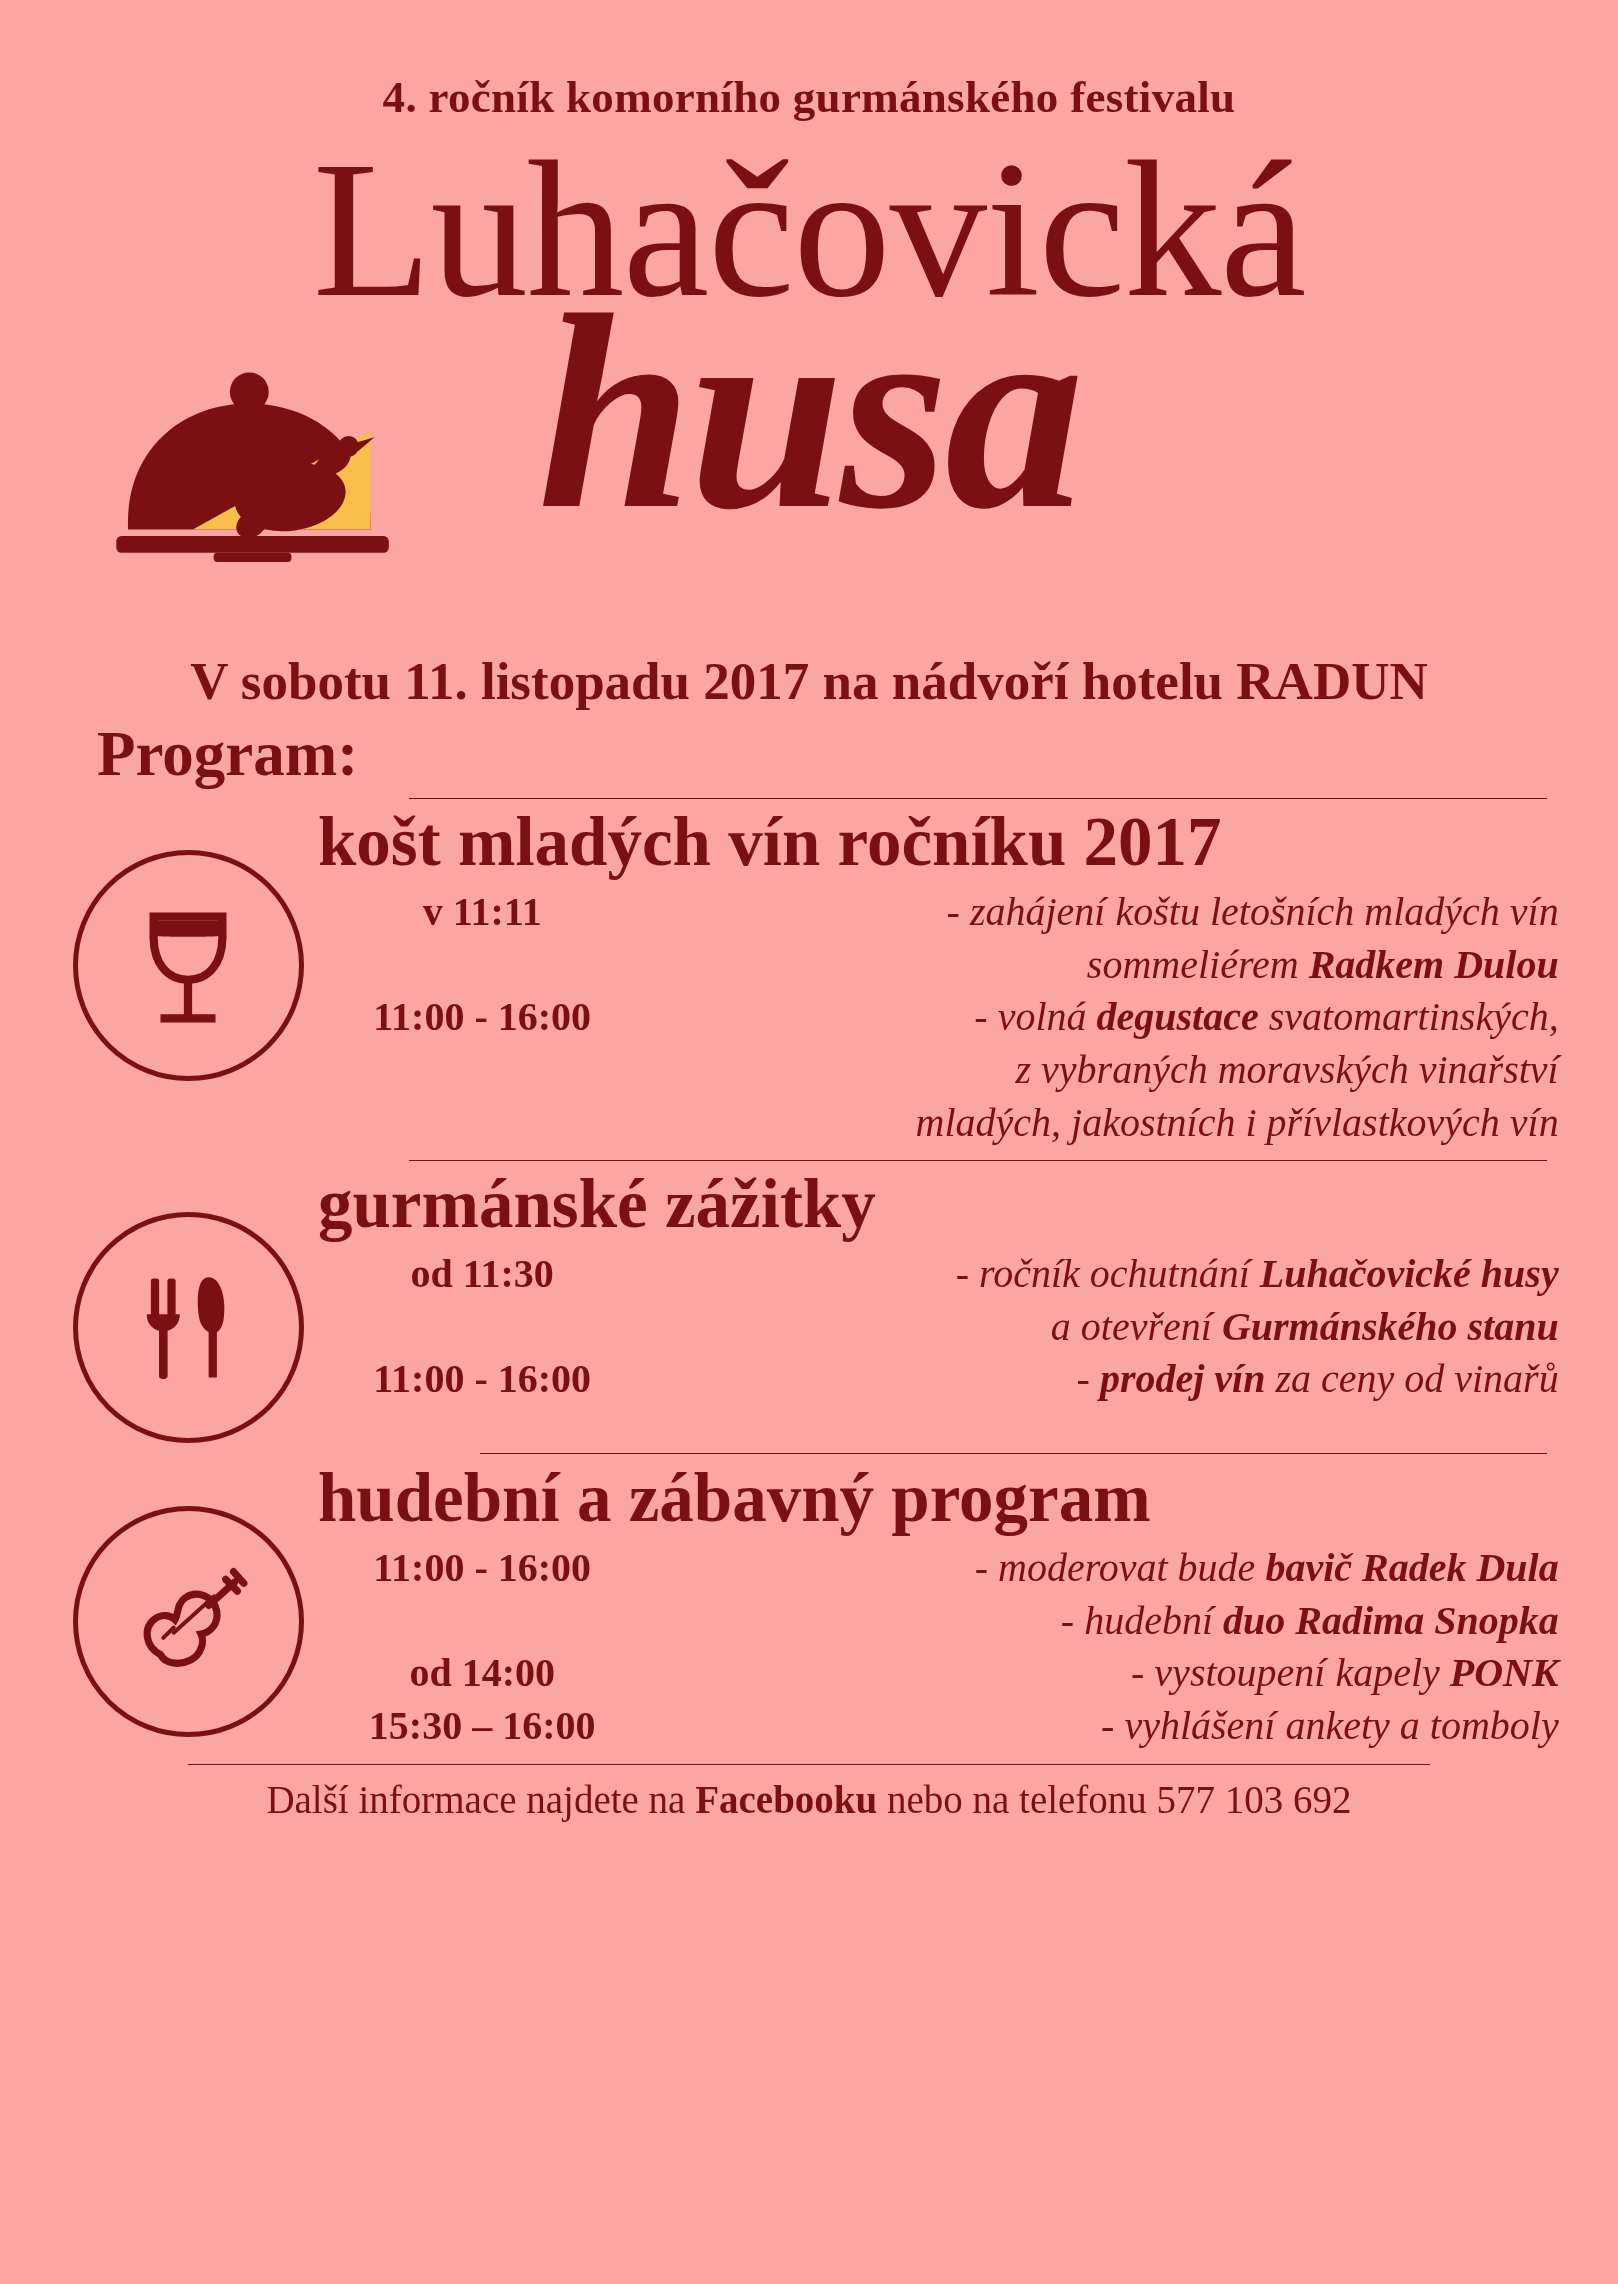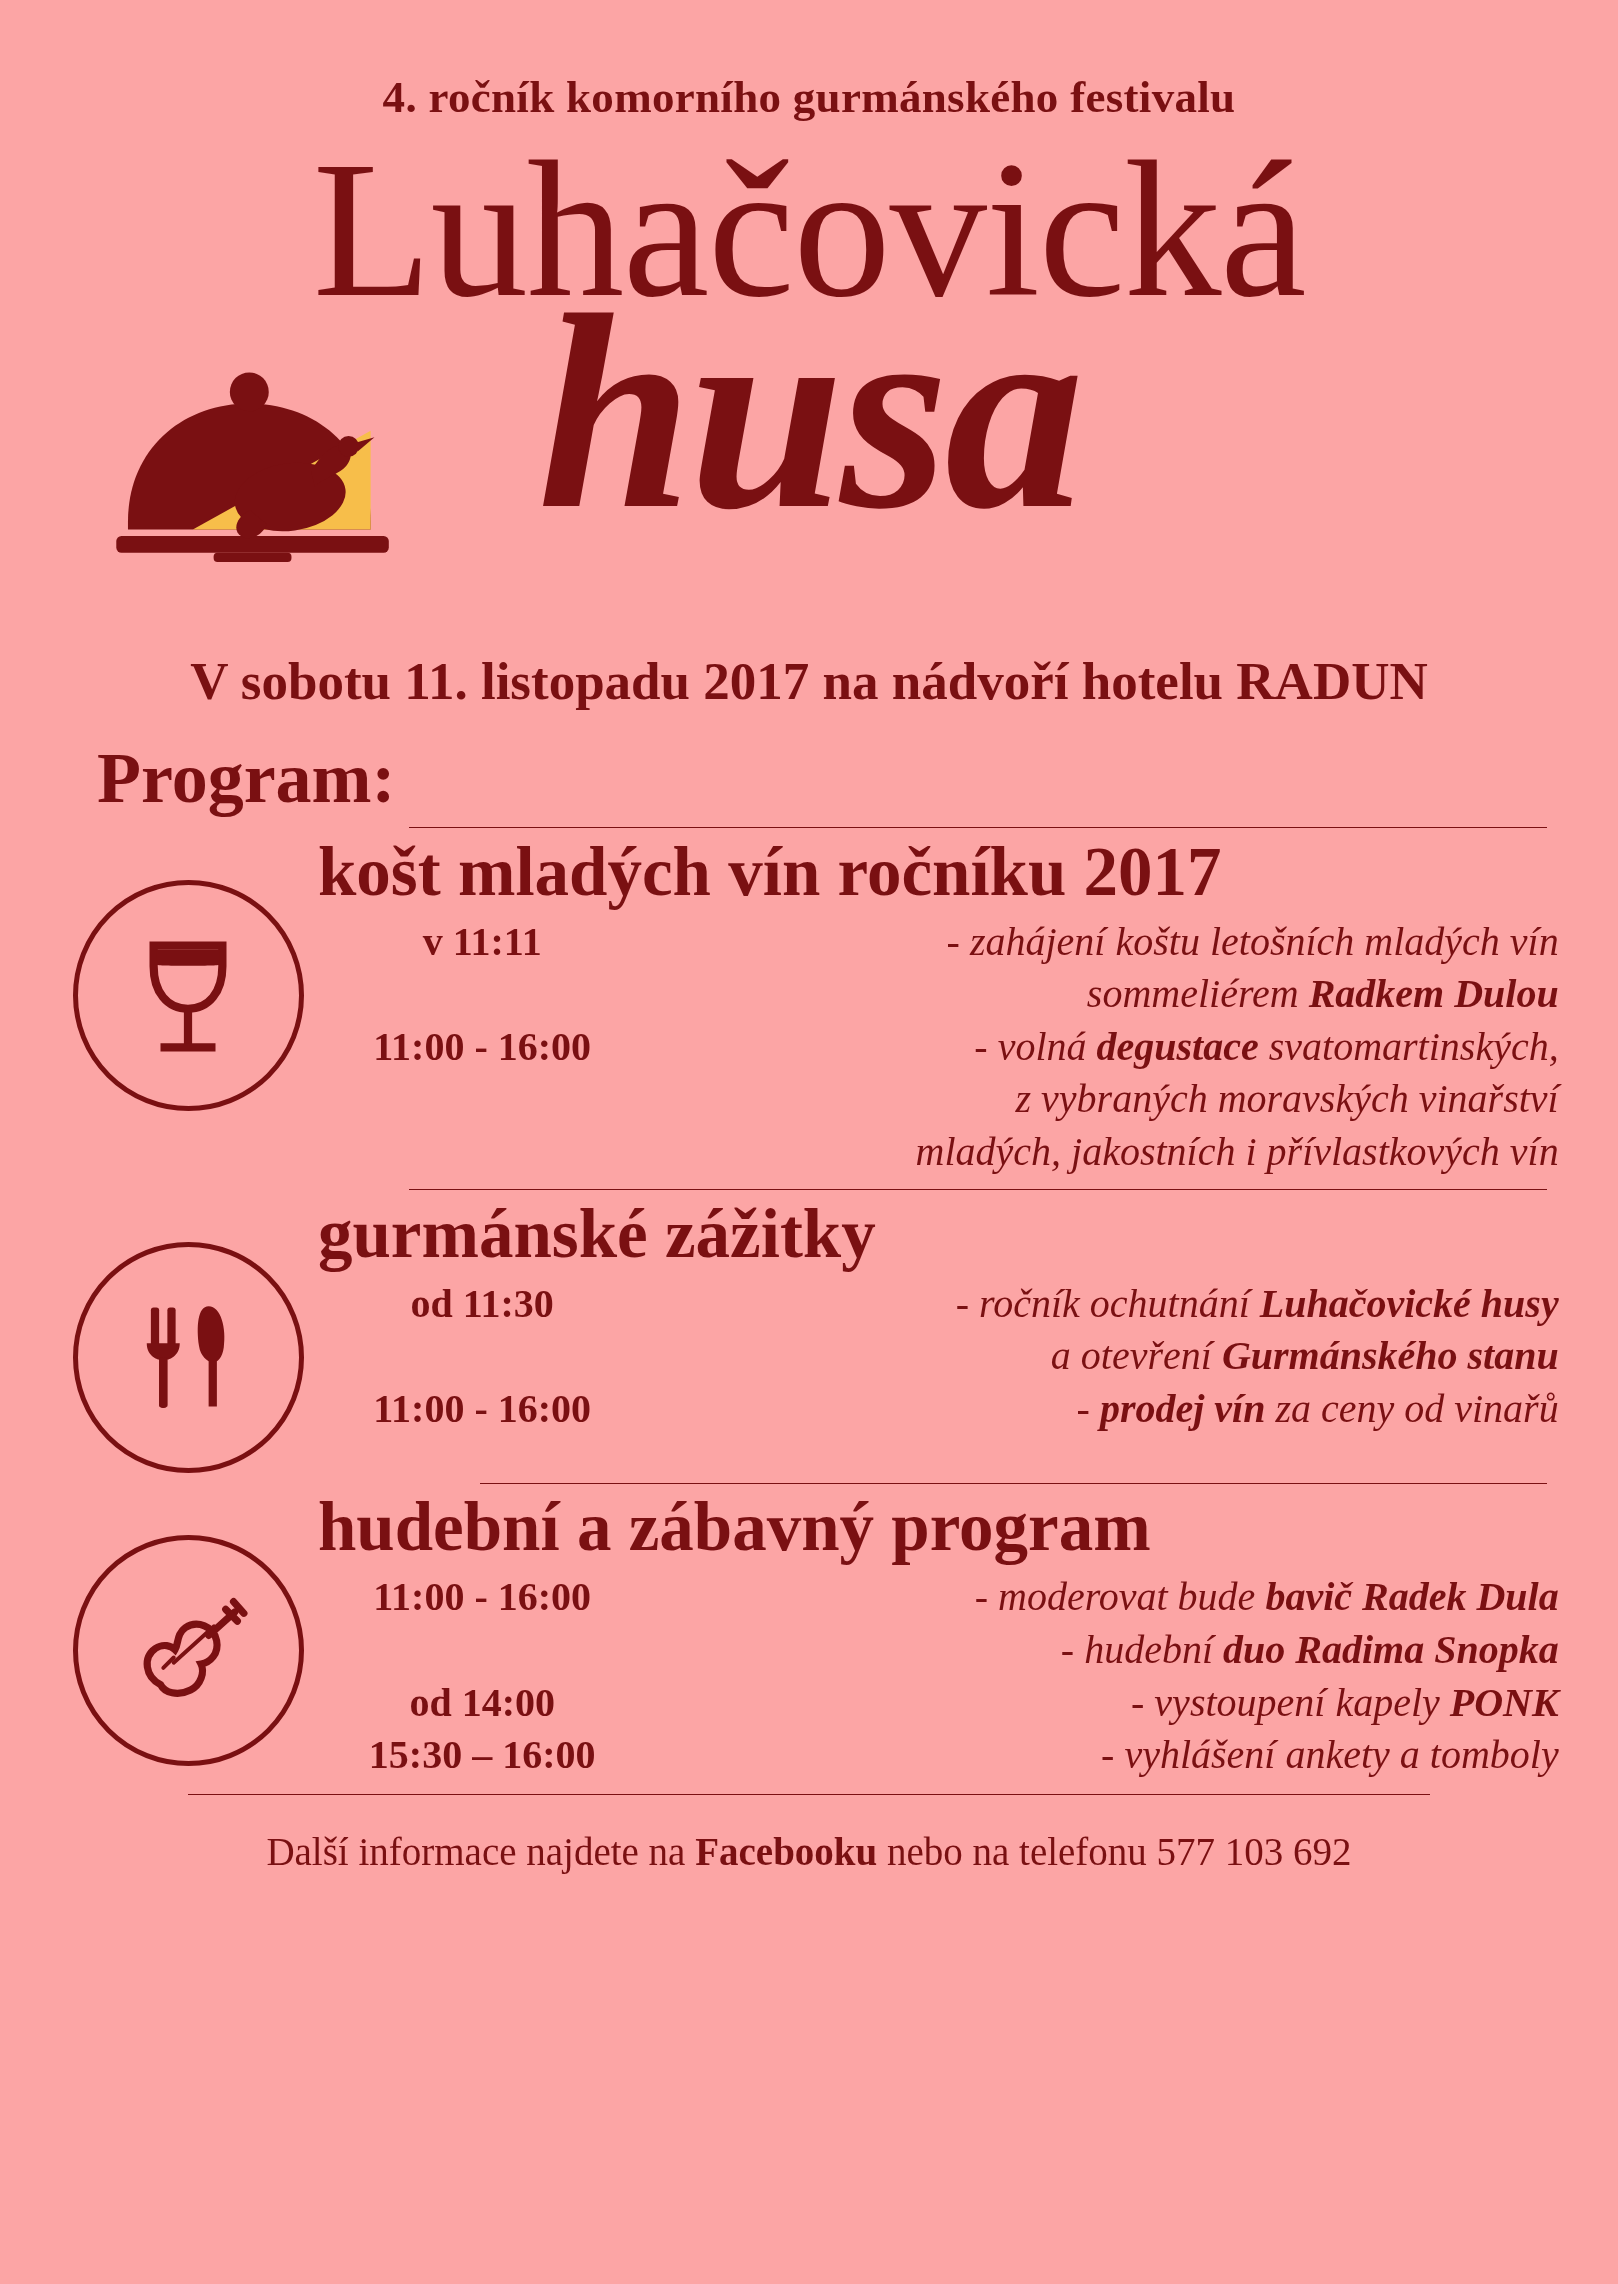--- a/index.html
+++ b/index.html
@@ -72,23 +72,23 @@
 
   .subtitle {
     text-align: center;
     font-size: 53px;
     font-weight: bold;
     margin-top: -6.5px;
     letter-spacing: 0px;
   }
 
   .program-head {
-    font-size: 72px;
-    font-weight: bold;
-    margin: 30px 0 0 97px;
+    font-size: 63px;
+    font-weight: bold;
+    margin: 10px 0 0 97px;
     line-height: 1.05;
   }
 
   
   .content {
     margin: 0 71px 0 71px;
   }
   .rule {
     border: none;
     border-top: 1.9px solid #7A1012;
@@ -152,21 +152,21 @@
   td.desc {
     text-align: right;
     font-style: italic;
   }
   .b { font-weight: bold; }
 
   .footer {
     text-align: center;
     font-size: 39px;
     margin-top: 11.7px;
-    padding-top: 34px;
+    padding-top: 12px;
     border-top: 1.9px solid #7A1012;
     margin-left: 117px;
     margin-right: 117px;
   }
 
   .second-line {
     text-align: right;
   }
 </style>
 </head>

